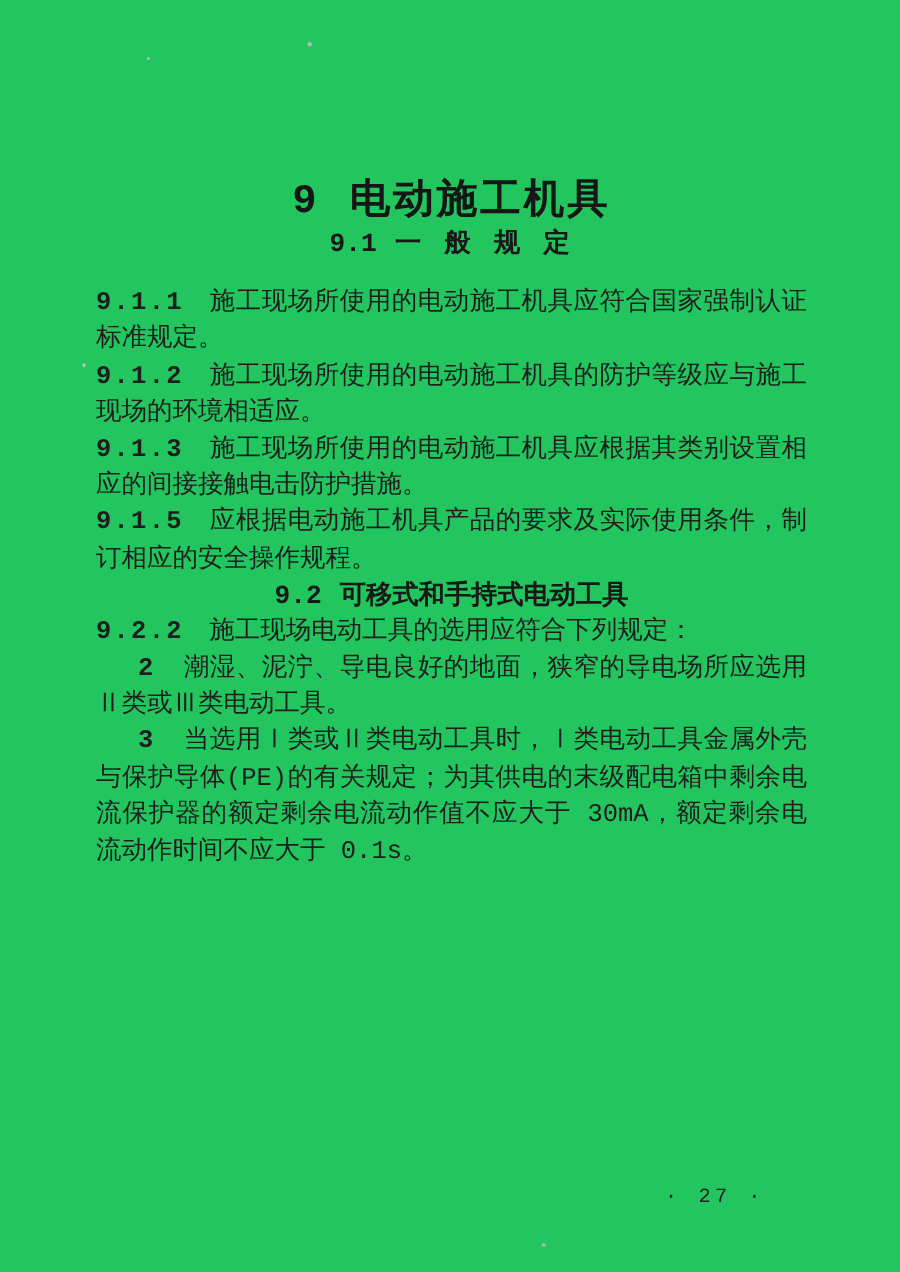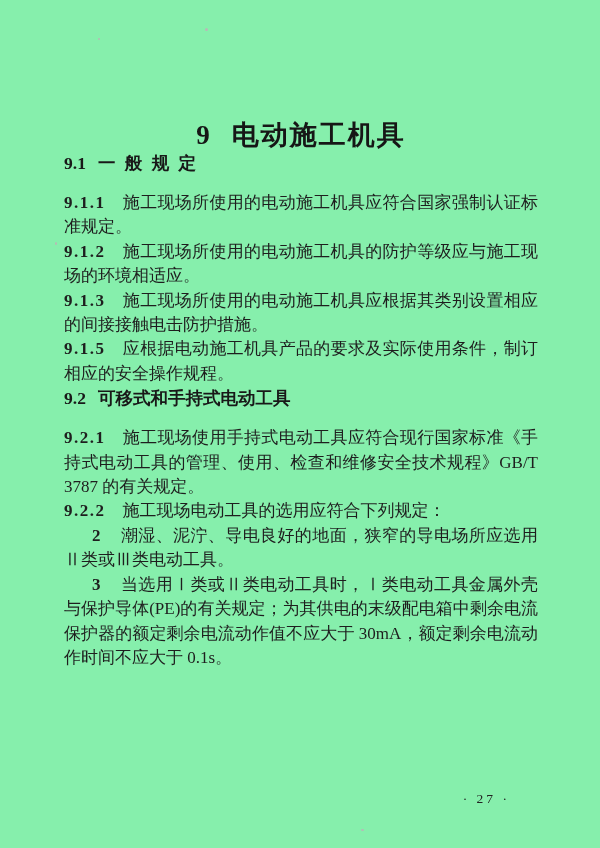--- a/index.html
+++ b/index.html
@@ -1,23 +1,23 @@
 <!DOCTYPE html>
 <html lang="zh"><head>
 <meta charset="utf-8">
 <style>
   html, body { margin: 0; padding: 0; background: #e8e8e8; }
   .page {
     position: relative;
     width: 600px;
     height: 848px;
     margin: 0 auto;
-    background: #86efac;
+    background: #22c55e;
     overflow: hidden;
-    font-family: Liberation Serif, serif;
+    font-family: Liberation Mono, monospace;
     color: #1c1c1c;
   }
   .content {
     position: absolute;
     left: 64px;
     top: 0;
     width: 474px;
   }
   h1.chapter {
     margin: 0;
@@ -25,21 +25,21 @@
     text-align: center;
     font-size: 27px;
     line-height: 32px;
     font-weight: 700;
     letter-spacing: 2px;
     color: #161616;
   }
   .ch-num { margin-right: 20px; }
   h2.sec {
     margin: 0;
-    text-align: left;
+    text-align: center;
     font-size: 17.5px;
     line-height: 24px;
     font-weight: 700;
     color: #181818;
   }
   .sec-1 { margin-top: 40px; }
   .sec-2 { margin-top: 7px; }
   .sec-num { margin-right: 12px; }
   .spaced { letter-spacing: 2.5px; }
   p.clause {
@@ -93,21 +93,20 @@
 
     <p class="clause"><b class="cnum">9.1.2</b><span class="ctext">施工现场所使用的电动施工机具的防护等级应与施工现场的环境相适应。</span></p>
 
     <p class="clause"><b class="cnum">9.1.3</b><span class="ctext">施工现场所使用的电动施工机具应根据其类别设置相应的间接接触电击防护措施。</span></p>
 
 
     <p class="clause"><b class="cnum">9.1.5</b><span class="ctext">应根据电动施工机具产品的要求及实际使用条件，制订相应的安全操作规程。</span></p>
 
     <h2 class="sec sec-2"><span class="sec-num">9.2</span><span>可移式和手持式电动工具</span></h2>
 
-    <p class="clause first-after-heading"><b class="cnum">9.2.1</b><span class="ctext">施工现场使用手持式电动工具应符合现行国家标准《手持式电动工具的管理、使用、检查和维修安全技术规程》GB/T 3787 的有关规定。</span></p>
 
     <p class="clause"><b class="cnum">9.2.2</b><span class="ctext">施工现场电动工具的选用应符合下列规定：</span></p>
 
 
     <p class="clause item"><b class="inum">2</b><span>潮湿、泥泞、导电良好的地面，狭窄的导电场所应选用Ⅱ类或Ⅲ类电动工具。</span></p>
 
     <p class="clause item"><b class="inum">3</b><span>当选用Ⅰ类或Ⅱ类电动工具时，Ⅰ类电动工具金属外壳与保护导体(PE)的有关规定；为其供电的末级配电箱中剩余电流保护器的额定剩余电流动作值不应大于 30mA，额定剩余电流动作时间不应大于 0.1s。</span></p>
 
   </div>
 

